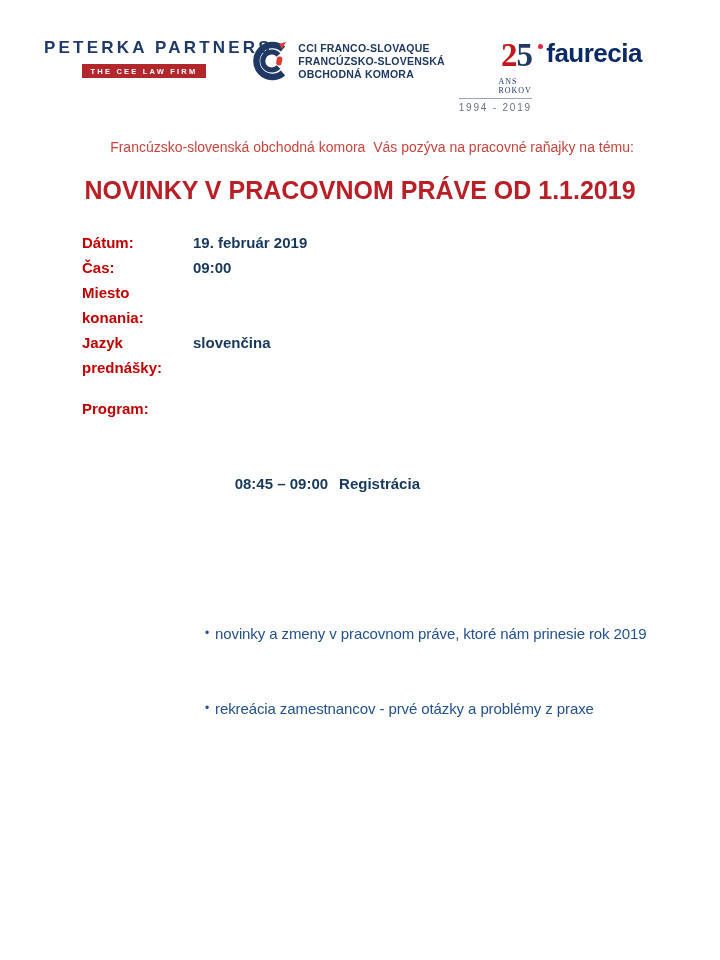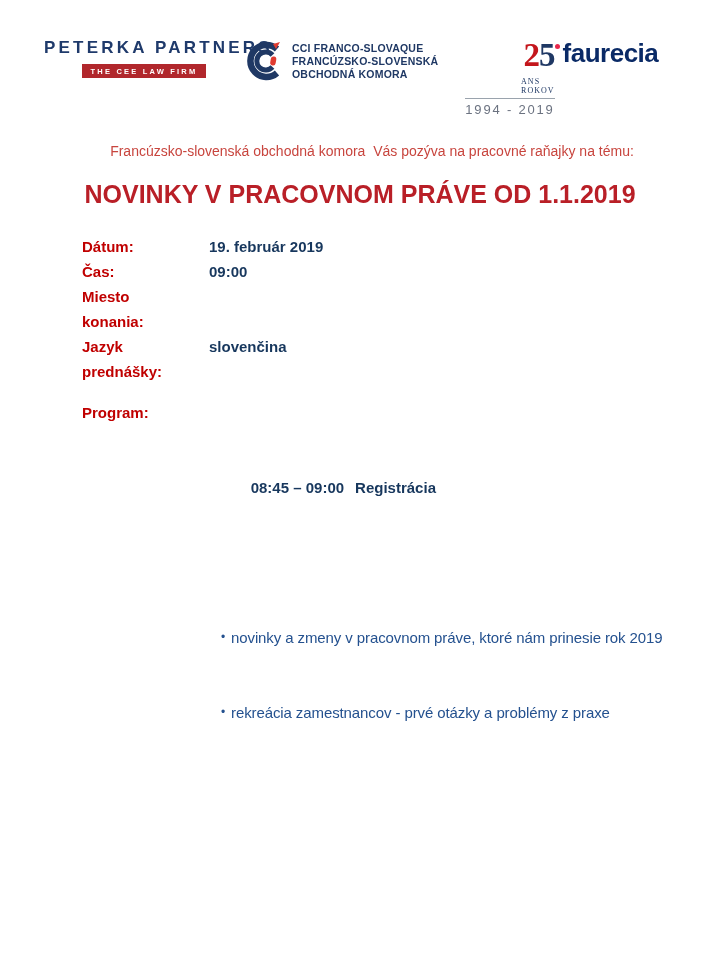--- a/index.html
+++ b/index.html
@@ -7,43 +7,43 @@
   .page {
     width:720px; height:960px; background:#ffffff; position:relative; overflow:hidden;
     font-family:"Liberation Sans", sans-serif; color:#24518F;
   }
 
   
   .header { display:flex; justify-content:space-between; align-items:flex-start; padding:38px 78px 0 44px; }
   .peterka { text-align:center; width:200px; }
   .peterka .wordmark { font-size:17px; font-weight:bold; letter-spacing:3.2px; color:#1F3A6B; white-space:nowrap; }
   .peterka .tagline { display:inline-block; margin-top:6px; background:#B1272C; color:#fff; font-size:7.5px; font-weight:bold; letter-spacing:2.2px; padding:3px 9px 2px;text-align:right; }
-  .cci-group { display:flex; align-items:flex-start; gap:23px; margin-top:2px; }
+  .cci-group { display:flex; align-items:flex-start; gap:10px; margin-top:2px; }
   .cci-logo { display:flex; align-items:center; gap:6px; }
   .cci-text { font-size:10.5px; font-weight:bold; color:#1F3864; line-height:13px; letter-spacing:0.2px; white-space:nowrap; }
   .badge25 { text-align:center; margin-left:4px; }
   .badge25 .numrow { display:flex; align-items:flex-end; justify-content:center; gap:4px;flex-direction:column; }
   .badge25 .num { font-family:"Liberation Serif", serif; font-size:33px; font-weight:bold; line-height:30px; letter-spacing:-1px; }
   .badge25 .num .n2 { color:#C4161C; }
   .badge25 .num .n5 { color:#1F3864; }
   .badge25 .ansrokov { font-family:"Liberation Serif", serif; font-size:8px; color:#1F3864; letter-spacing:1px; text-align:left; line-height:9px; padding-top:3px; }
-  .badge25 .years { margin-top:3px; border-top:1px solid #9AA3AD; padding-top:3px; font-size:13px; color:#6B7280; letter-spacing:1.8px; white-space:nowrap; }
+  .badge25 .years { margin-top:3px; border-top:1px solid #9AA3AD; padding-top:3px; font-size:10px; color:#6B7280; letter-spacing:1.8px; white-space:nowrap; }
   .faurecia { white-space:nowrap; }
   .faurecia .dot { display:inline-block; width:5px; height:5px; border-radius:50%; background:#E8274B; margin:0 3px 13px 0; }
   .faurecia .wordmark { font-size:26px; font-weight:bold; letter-spacing:-0.5px; color:#0A2A66; }
 
   
   .intro { margin-top:26px; text-align:center; font-size:14px; color:#C8453E; white-space:pre-wrap;margin-left:24px; }
   .title { margin-top:21px; text-align:center; font-size:25px; font-weight:bold; color:#B91F27; }
 
   
   .main { margin:25px 28px 0 42px; font-size:15px; }
   .row { display:grid; grid-template-columns:151px 1fr; }
   .label { color:#C00000; font-weight:bold; line-height:25px;margin-left:40px; }
-  .value { color:#24518F; line-height:25px; white-space:pre-wrap;margin-left:16px; }
+  .value { color:#24518F; line-height:25px; white-space:pre-wrap; }
   .b { font-weight:bold; color:#17375D; }
   .line { line-height:25px; }
 
   .program { margin-top:16px; }
   .session .time { font-weight:bold; color:#17375D; }
   .session .stitle { font-weight:bold; color:#17375D; margin-left:11px; }
   .bullets { list-style:none; padding-left:12px; }
   .bullets li { position:relative; padding-left:10px; line-height:25px; letter-spacing:-0.1px; }
   .bullets li::before { content:"•"; position:absolute; left:0; top:0; font-size:12px; line-height:25px; color:#24518F; }
 </style>

